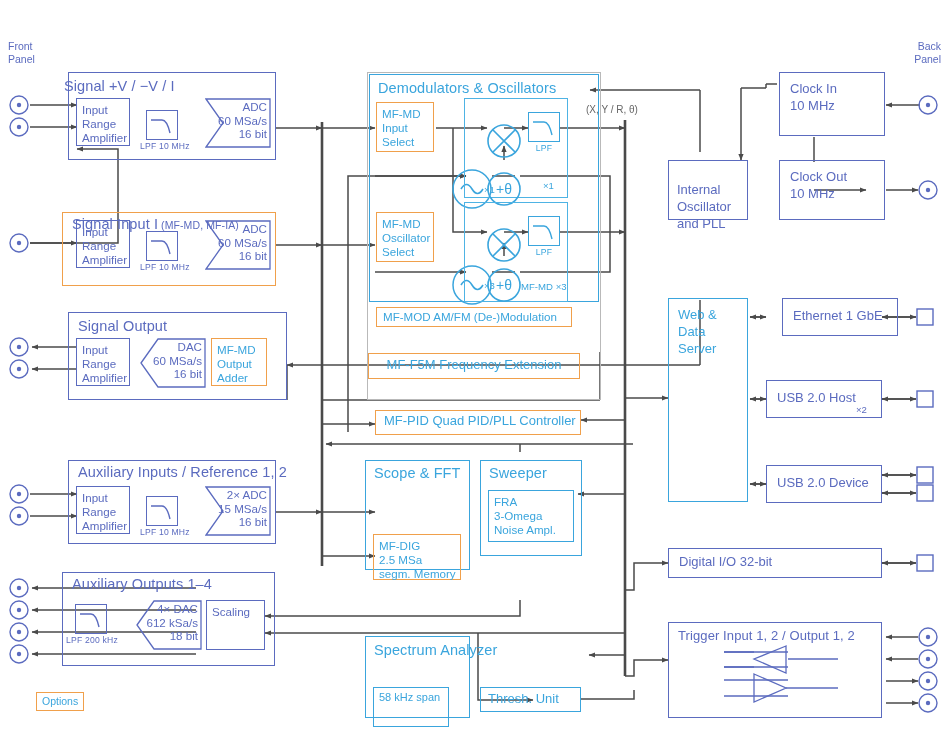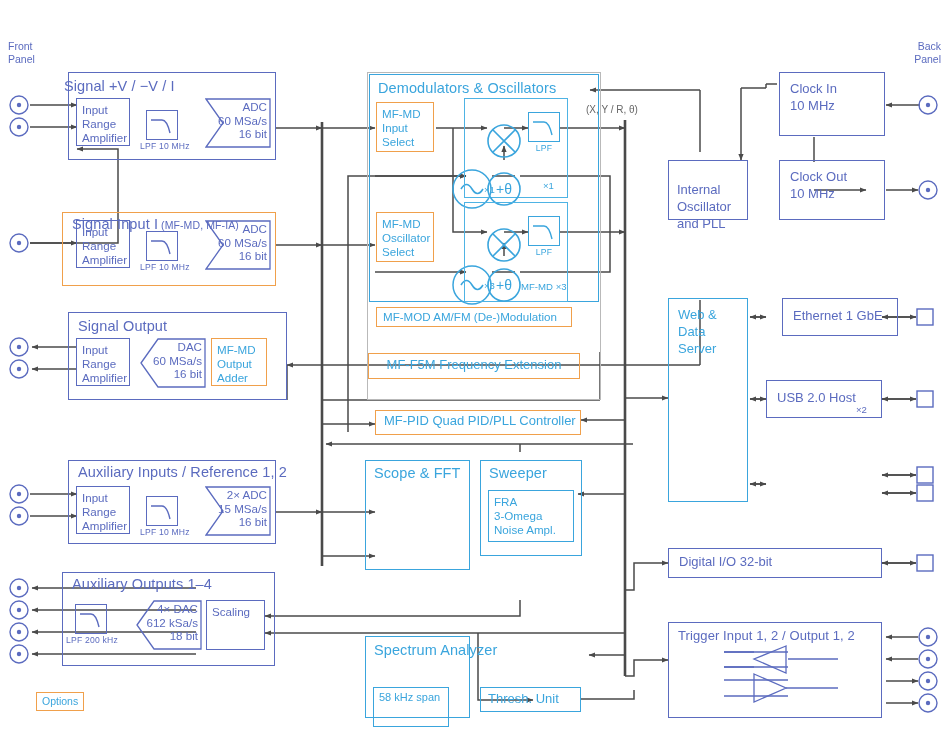--- a/index.html
+++ b/index.html
@@ -441,20 +441,23 @@
 
   <div class="lbl mini" style="left:586px;top:103px;color:#666;">(X, Y / R, θ)</div>
 
   <div class="bx orange" style="left:376px;top:307px;width:196px;height:20px;padding:2px 6px;">MF-MOD AM/FM (De-)Modulation</div>
   <div class="bx orange ctr" style="left:368px;top:353px;width:212px;height:26px;padding:4px 6px;font-size:13px;">MF-F5M Frequency Extension</div>
 
   <div class="bx orange" style="left:375px;top:410px;width:206px;height:25px;padding:3px 8px;font-size:13px;">MF-PID Quad PID/PLL Controller</div>
 
   <div class="node frame-cyan" style="left:365px;top:460px;width:105px;height:110px;"></div>
   <div class="grp-title cy" style="left:374px;top:465px;">Scope &amp; FFT</div>
+  <div class="bx orange" style="left:373px;top:534px;width:88px;height:46px;">MF-DIG
+2.5 MSa
+segm. Memory</div>
 
   <div class="node frame-cyan" style="left:480px;top:460px;width:102px;height:96px;"></div>
   <div class="grp-title cy" style="left:489px;top:465px;">Sweeper</div>
   <div class="bx cyan" style="left:488px;top:490px;width:86px;height:52px;">FRA
 3-Omega
 Noise Ampl.</div>
 
   <div class="node frame-cyan" style="left:365px;top:636px;width:105px;height:82px;"></div>
   <div class="grp-title cy" style="left:374px;top:641px;line-height:19px;">Spectrum
 Analyzer</div>
@@ -470,20 +473,21 @@
 Oscillator
 and PLL</div>
 
   <div class="bx cyan" style="left:668px;top:298px;width:80px;height:204px;padding:7px 9px;font-size:13px;line-height:17px;">Web &amp;
 Data
 Server</div>
 
   <div class="bx blue" style="left:766px;top:298px;width:116px;height:38px;padding:10px 10px;font-size:13px;margin-left:16px;">Ethernet 1 GbE</div>
   <div class="bx blue" style="left:766px;top:380px;width:116px;height:38px;padding:10px 10px;font-size:13px;">USB 2.0 Host</div>
   <div class="xlab pu" style="left:856px;top:404px;">×2</div>
+  <div class="bx blue" style="left:766px;top:465px;width:116px;height:38px;padding:10px 10px;font-size:13px;">USB 2.0 Device</div>
 
   <div class="bx blue" style="left:668px;top:548px;width:214px;height:30px;padding:6px 10px;font-size:13px;">Digital I/O 32-bit</div>
 
   <div class="node frame-blue" style="left:668px;top:622px;width:214px;height:96px;"></div>
   <div class="grp-title" style="left:678px;top:628px;font-size:13px;">Trigger Input 1, 2 / Output 1, 2</div>
   <svg style="position:absolute;left:668px;top:622px;width:214px;height:96px;pointer-events:none;">
     <g stroke="#5b6bbf" stroke-width="1.3" fill="none">
       <path d="M56,30 H120 M56,45 H120"></path>
       <path d="M118,24 L86,37 L118,51 Z"></path>
       <path d="M120,37 H170 M120,37 H170"></path>

